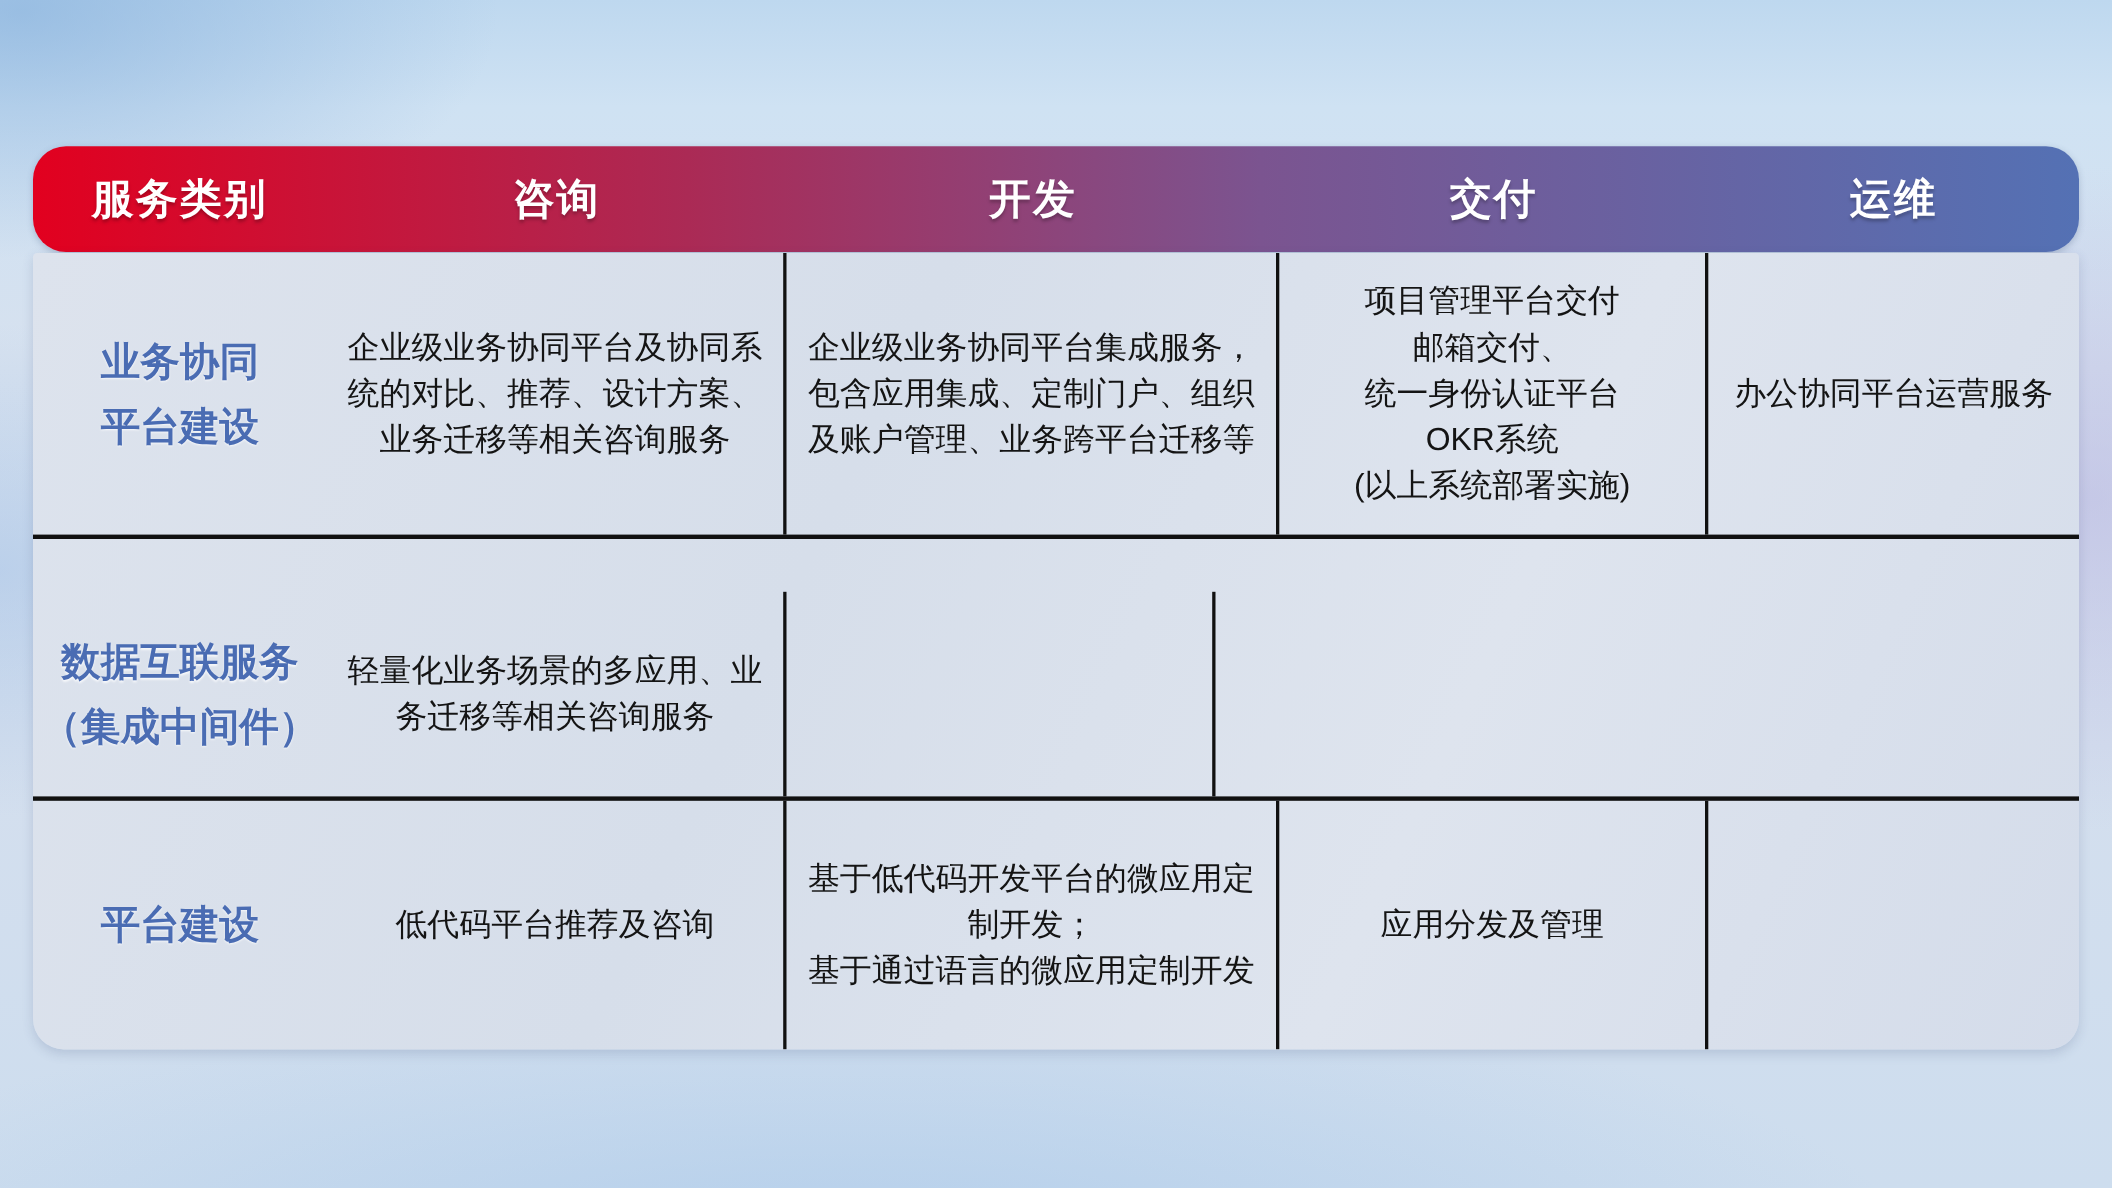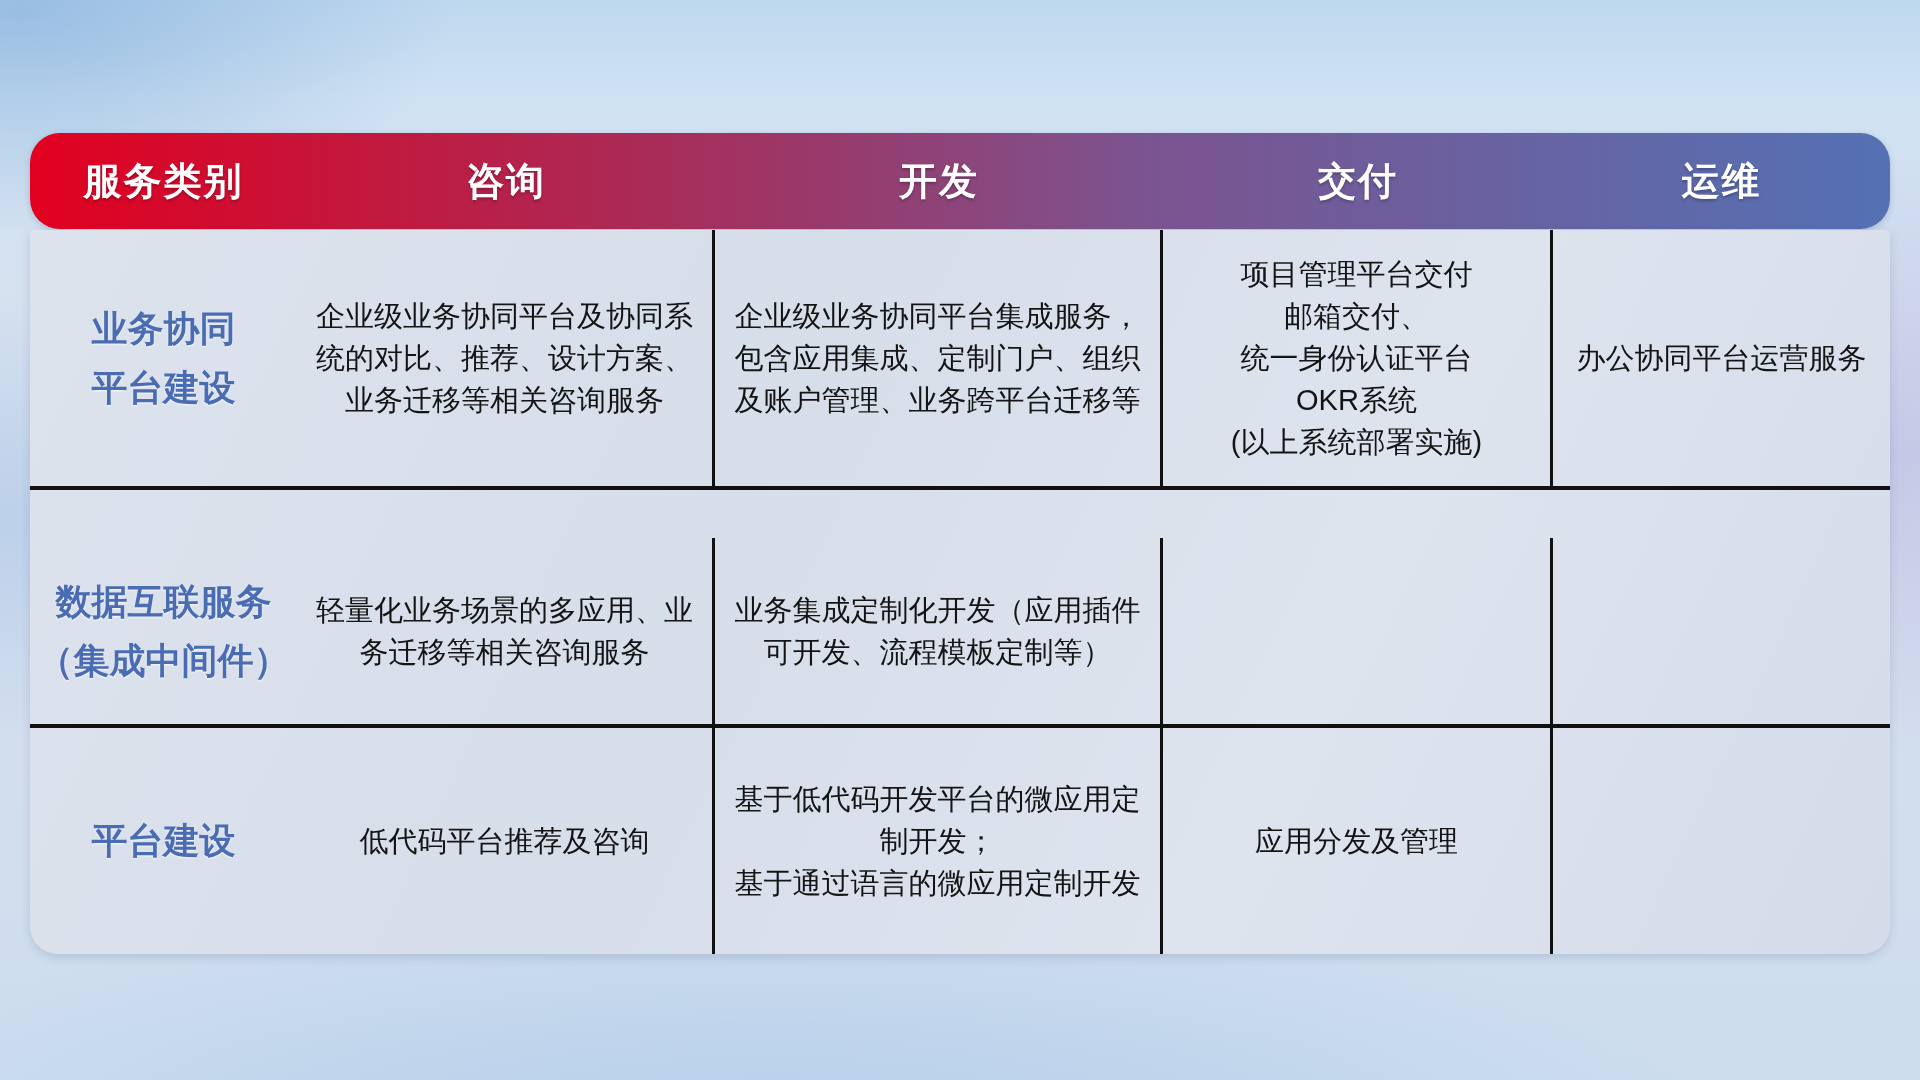--- a/index.html
+++ b/index.html
@@ -94,21 +94,20 @@
 统一身份认证平台
 OKR系统
 (以上系统部署实施)</div>
         <div class="cell c5">办公协同平台运营服务</div>
       </div>
 
       <div class="row r2">
         <div class="cell label c1">数据互联服务
 （集成中间件）</div>
         <div class="cell c2 vline">轻量化业务场景的多应用、业务迁移等相关咨询服务</div>
-        <div class="cell c3 vline">业务集成定制化开发（应用插件可开发、流程模板定制等）</div>
         <div class="cell c4 vline"></div>
         <div class="cell c5"></div>
       </div>
 
       <div class="row r3">
         <div class="cell label c1">平台建设</div>
         <div class="cell c2 vline">低代码平台推荐及咨询</div>
         <div class="cell c3 vline">基于低代码开发平台的微应用定制开发；
 基于通过语言的微应用定制开发</div>
         <div class="cell c4 vline">应用分发及管理</div>

